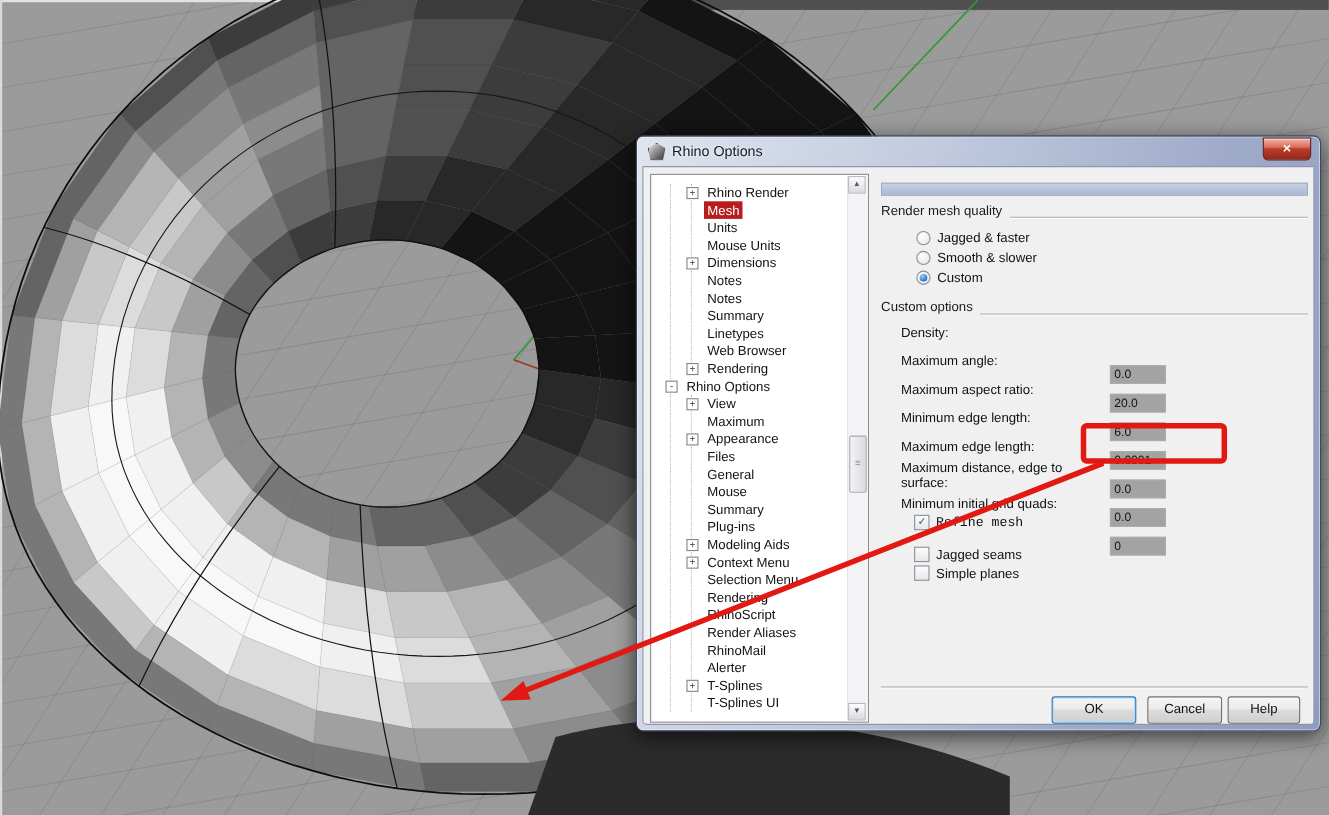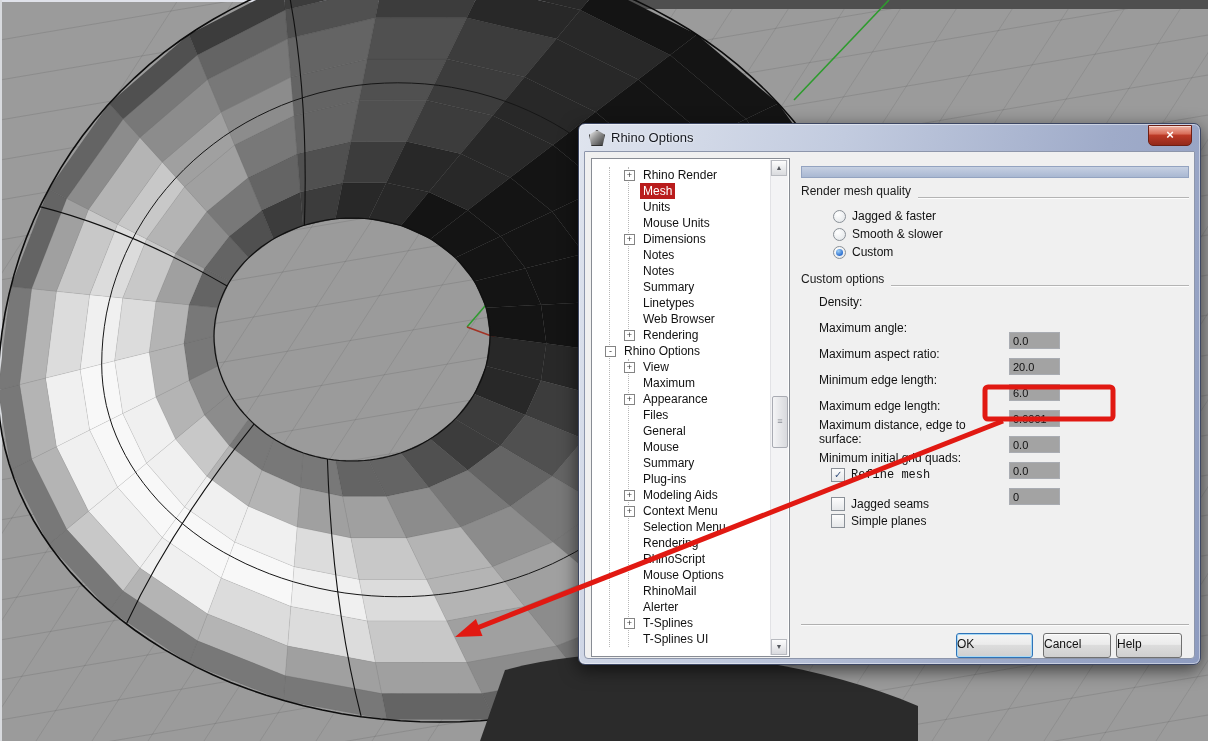--- a/index.html
+++ b/index.html
@@ -91,21 +91,21 @@
     font-size:11px;padding:0 0 0 3px;color:#111;margin-top:40px;
   }
   .check-row{position:absolute;left:246px;height:15px;display:flex;align-items:center;font-size:12px;color:#111;}
   .checkbox{
     width:12px;height:12px;border:1px solid #8a9097;margin-right:6px;
     background:linear-gradient(180deg,#fcfcfc,#e6e8ea);box-sizing:content-box;
     font-size:11px;line-height:12px;text-align:center;color:#33507c;font-weight:bold;
   }
   .sep{position:absolute;left:216px;top:472px;width:388px;height:1px;background:#b0b0b0;box-shadow:0 1px 0 #fcfcfc;}
   .btn{
-    position:absolute;top:481px;height:23px;font-size:12px;color:#111;text-align:left;line-height:21px;
+    position:absolute;top:481px;height:23px;font-size:12px;color:#111;text-align:center;line-height:21px;
     border:1px solid #707070;border-radius:3px;
     background:linear-gradient(180deg,#f5f5f5 0%,#ebebeb 45%,#dcdcdc 50%,#cfcfcf 100%);
     box-shadow:inset 0 1px 0 rgba(255,255,255,.8);
   }
   .btn.default{border:1px solid #2f73b8;box-shadow:inset 0 0 0 1px #a7d9f5, inset 0 1px 0 rgba(255,255,255,.8);}
   
   #annotation{position:absolute;left:0;top:0;width:1208px;height:741px;z-index:20;pointer-events:none;}
 </style>
 </head>
 <body>
@@ -482,21 +482,21 @@
         <div class="trow l2">
             <span class="tbox"></span>
             <span class="tlabel">Rendering</span>
           </div>
         <div class="trow l2">
             <span class="tbox"></span>
             <span class="tlabel">RhinoScript</span>
           </div>
         <div class="trow l2">
             <span class="tbox"></span>
-            <span class="tlabel">Mouse Options</span>
+            <span class="tlabel">Render Aliases</span>
           </div>
         <div class="trow l2">
             <span class="tbox"></span>
             <span class="tlabel">RhinoMail</span>
           </div>
         <div class="trow l2">
             <span class="tbox"></span>
             <span class="tlabel">Alerter</span>
           </div>
         <div class="trow l2">

